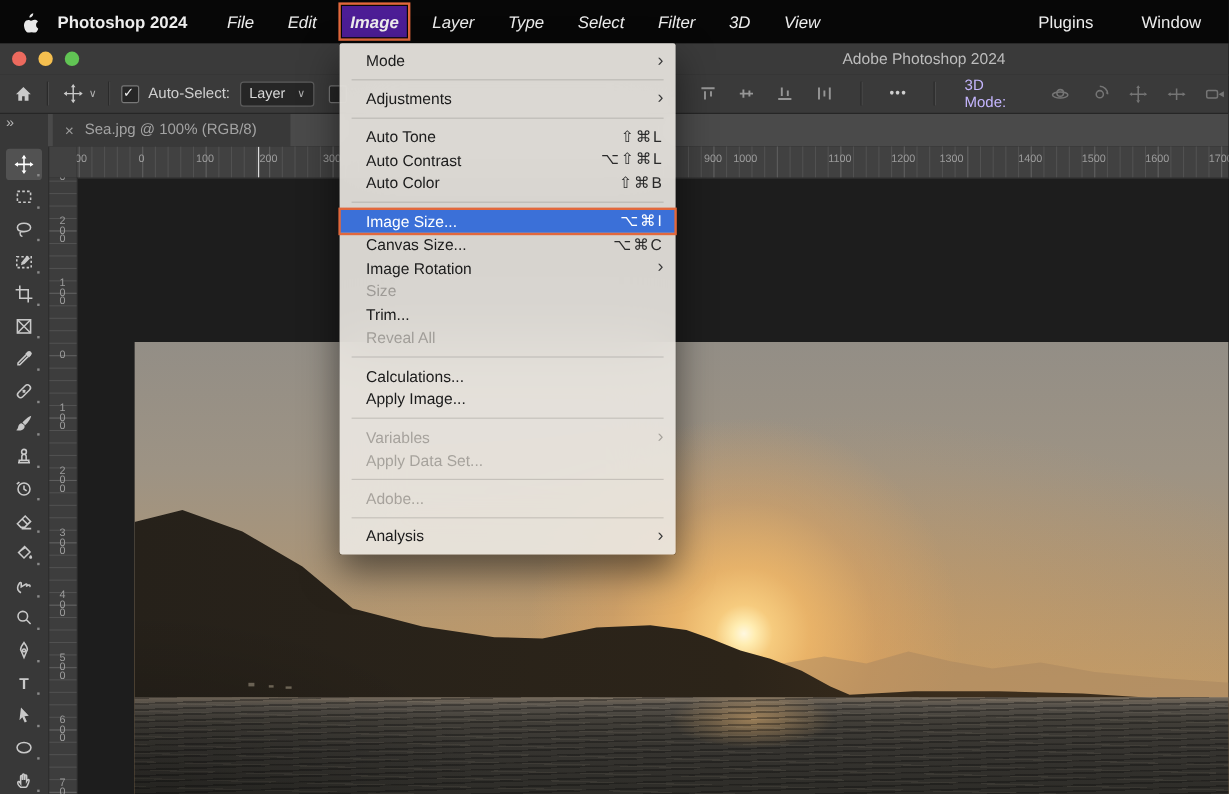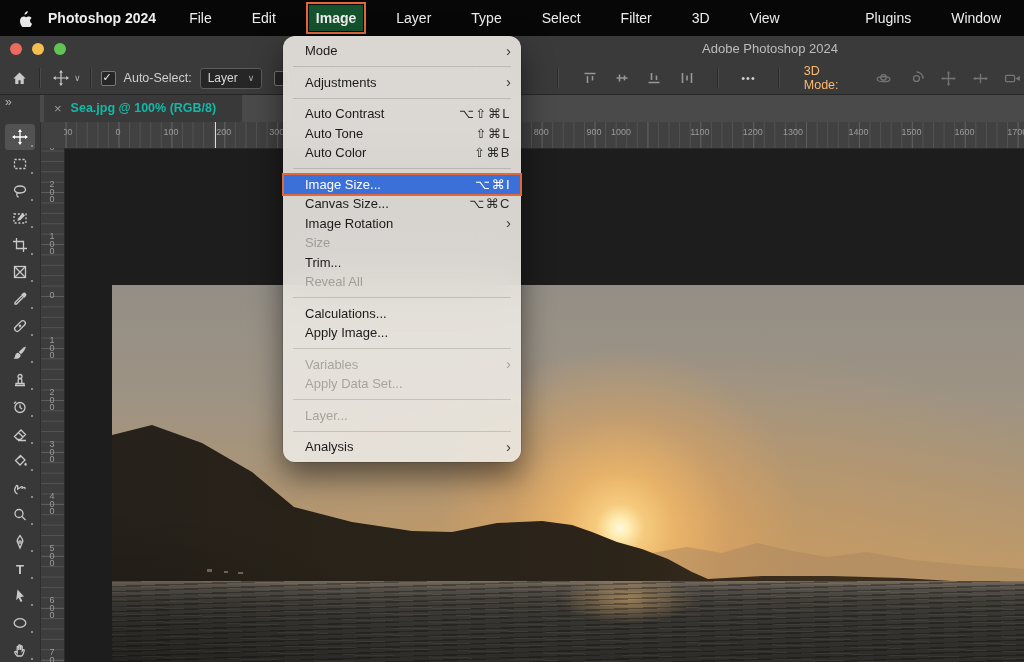--- a/index.html
+++ b/index.html
@@ -4,23 +4,23 @@
 <style>
   html,body{margin:0;padding:0;background:#111;}
   .screen{position:relative;width:1024px;height:662px;overflow:hidden;
     font-family:"Liberation Sans","DejaVu Sans",sans-serif;
     background:#1d1d1d; -webkit-font-smoothing:antialiased;}
   
   .menubar{position:absolute;left:0;top:0;width:100%;height:36px;background:#070707;
     display:flex;align-items:center;color:#ededed;font-size:14px;z-index:40;}
   .apple{width:20px;height:20px;margin:0 14px 0 14px;display:flex;align-items:center;justify-content:center;}
   .appname{font-weight:bold;margin-right:26px;white-space:nowrap;}
-  .mb-items{display:flex;align-items:flex-start;gap:26px;}
+  .mb-items{display:flex;align-items:flex-start;gap:14px;font-style:italic;}
   .mb-item{padding:5px 7px;position:relative;white-space:nowrap;cursor:default;}
-  .mb-item.active{background:#14532d;font-weight:bold;}
+  .mb-item.active{background:#4c1d95;font-weight:bold;}
   .mb-callout{position:absolute;inset:-3px;border:2px solid var(--callout);pointer-events:none;}
   .mb-right{margin-left:auto;display:flex;gap:26px;padding-right:16px;}
   
   .titlebar{position:absolute;left:0;top:36px;width:100%;height:26px;background:#3a3a3a;
     border-bottom:1px solid #2c2c2c;z-index:5;}
   .tl{position:absolute;top:43px;width:12px;height:12px;border-radius:50%;z-index:6;}
   .tl.red{left:10px;background:#ec6a5e;}
   .tl.yellow{left:32px;background:#f5bf4f;}
   .tl.green{left:54px;background:#61c454;}
   .win-title{position:absolute;left:630px;top:41px;width:280px;text-align:center;
@@ -32,35 +32,35 @@
   .ob-ic{display:flex;align-items:center;justify-content:center;width:22px;height:22px;}
   .caret{font-size:9px;color:#b0b0b0;margin-left:2px;}
   .cb{width:13px;height:13px;border:1px solid #787878;border-radius:2px;background:#262626;position:relative;flex:none;}
   .cb.checked::after{content:'✓';position:absolute;left:1px;top:-1px;font-size:11px;color:#eee;}
   .ob-label{font-size:12.5px;margin:0 8px 0 8px;white-space:nowrap;}
   .dd{height:19px;background:#262626;border:1px solid #5c5c5c;border-radius:3px;color:#d8d8d8;
     font-size:12px;display:flex;align-items:center;gap:8px;padding:0 7px;}
   .ob-right{position:absolute;left:548px;top:0;height:100%;display:flex;align-items:center;gap:11px;}
   .dim{opacity:.62;}
   .more{color:#cfcfcf;font-size:11px;letter-spacing:1px;margin:0 2px;}
-  .mode3d{color:#fdba74;font-size:12.5px;margin:0 6px 0 4px;}
+  .mode3d{color:#c4b5fd;font-size:12.5px;margin:0 6px 0 4px;}
   
   .toolpanel{position:absolute;left:0;top:94px;width:40px;bottom:0;background:#383838;z-index:4;
     border-right:1px solid #2e2e2e;}
   .collapse{position:absolute;left:5px;top:1px;color:#b5b5b5;font-size:12px;}
   .tool{position:absolute;left:5px;width:30px;height:26px;display:flex;align-items:center;
     justify-content:center;border-radius:3px;}
   .tool.selected{background:#525252;}
   .tool.selected svg{filter:brightness(1.45);}
   .tool::after{content:'';position:absolute;right:2px;bottom:3px;width:2px;height:2px;background:#8a8a8a;}
   .tabbar{position:absolute;left:40px;top:94px;right:0;height:28px;background:#4a4a4a;z-index:4;}
   .tab{position:absolute;left:4px;top:0;width:198px;height:28px;background:#393939;display:flex;
     align-items:center;gap:9px;padding:0 10px;box-sizing:border-box;}
   .tab-close{color:#9c9c9c;font-size:13px;}
-  .tab-label{color:#14b8a6;font-size:12.5px;font-weight:bold;white-space:nowrap;}
+  .tab-label{color:#a3a3a3;font-size:12.5px;font-weight:normal;white-space:nowrap;}
   
   .hruler{position:absolute;left:64px;top:122px;right:0;height:26px;background:#414141;
     border-bottom:1px solid #2a2a2a;overflow:hidden;z-index:4;
     background-image:linear-gradient(90deg,#5d5d5d 1px,transparent 1px),
                      linear-gradient(90deg,#525252 1px,transparent 1px);
     background-size:52.9px 100%,10.58px 5px;
     background-position:54.5px 0,54.5px 100%;background-repeat:repeat;}
   .hlab{position:absolute;top:5px;transform:translateX(-50%);font-size:9px;color:#9c9c9c;white-space:nowrap;}
   .hpointer{position:absolute;top:0;width:1px;height:26px;background:#dcdcdc;}
   .corner{position:absolute;left:40px;top:122px;width:24px;height:26px;background:#414141;
@@ -85,21 +85,21 @@
   .sea{position:absolute;left:0;right:0;top:296px;bottom:0;
     background:
       radial-gradient(ellipse 95px 34px at 515px 18px,rgba(228,178,112,.55),rgba(228,178,112,0) 72%),
       linear-gradient(180deg,#766b5d 0px,#56514a 7px,#413e38 20px,#363430 42px,#2d2c28 100%);}
   .sea::before{content:'';position:absolute;inset:0;
     background:
       repeating-linear-gradient(178deg,rgba(8,8,8,.32) 0 1.5px,transparent 1.5px 5px),
       repeating-linear-gradient(181.5deg,rgba(205,192,168,.07) 0 1px,transparent 1px 7px);}
   .vignette{position:absolute;inset:0;background:radial-gradient(ellipse 420px 220px at 0% 100%,rgba(0,0,0,.22),transparent 70%);}
   
-  .menu{position:absolute;left:283px;top:36px;width:238px;z-index:50;border-radius:12px;
+  .menu{position:absolute;left:283px;top:36px;width:280px;z-index:50;border-radius:2px;
     background:rgba(236,233,227,.9);-webkit-backdrop-filter:blur(24px) saturate(1.3);
     backdrop-filter:blur(24px) saturate(1.3);
     box-shadow:0 14px 30px rgba(0,0,0,.5),0 0 0 .5px rgba(0,0,0,.25);
     padding:5px 0;color:#1b1b1b;}
   .menu-item{height:19.5px;display:flex;align-items:center;padding:0 10px 0 22px;
     font-size:13px;position:relative;white-space:nowrap;}
   .mi-label{flex:1;}
   .mi-short{margin-left:12px;letter-spacing:1.5px;color:#2a2a2a;}
   .mi-chev{margin-left:12px;font-size:15px;color:#3a3a3a;line-height:18px;}
   .menu-item.hl{background:var(--hl);color:#fff;gap:45px;}
@@ -441,26 +441,26 @@
         <span class="mi-label">Mode</span>
         <span class="mi-chev">›</span>
       </div>
       <div class="menu-sep"></div>
       <div class="menu-item">
         <span class="mi-label">Adjustments</span>
         <span class="mi-chev">›</span>
       </div>
       <div class="menu-sep"></div>
       <div class="menu-item">
+        <span class="mi-label">Auto Tone</span>
+        <span class="mi-short">⇧⌘L</span>
+      </div>
+      <div class="menu-item">
         <span class="mi-label">Auto Contrast</span>
         <span class="mi-short">⌥⇧⌘L</span>
-      </div>
-      <div class="menu-item">
-        <span class="mi-label">Auto Tone</span>
-        <span class="mi-short">⇧⌘L</span>
       </div>
       <div class="menu-item">
         <span class="mi-label">Auto Color</span>
         <span class="mi-short">⇧⌘B</span>
       </div>
       <div class="menu-sep"></div>
       <div class="menu-item hl">
         <span class="mi-label">Image Size...</span>
         <span class="mi-short">⌥⌘I</span>
         <span class="row-callout"></span>
@@ -492,21 +492,21 @@
       <div class="menu-sep"></div>
       <div class="menu-item dis">
         <span class="mi-label">Variables</span>
         <span class="mi-chev">›</span>
       </div>
       <div class="menu-item dis">
         <span class="mi-label">Apply Data Set...</span>
       </div>
       <div class="menu-sep"></div>
       <div class="menu-item dis">
-        <span class="mi-label">Layer...</span>
+        <span class="mi-label">Adobe...</span>
       </div>
       <div class="menu-sep"></div>
       <div class="menu-item">
         <span class="mi-label">Analysis</span>
         <span class="mi-chev">›</span>
       </div>
     </div>
 
 </div>
 

